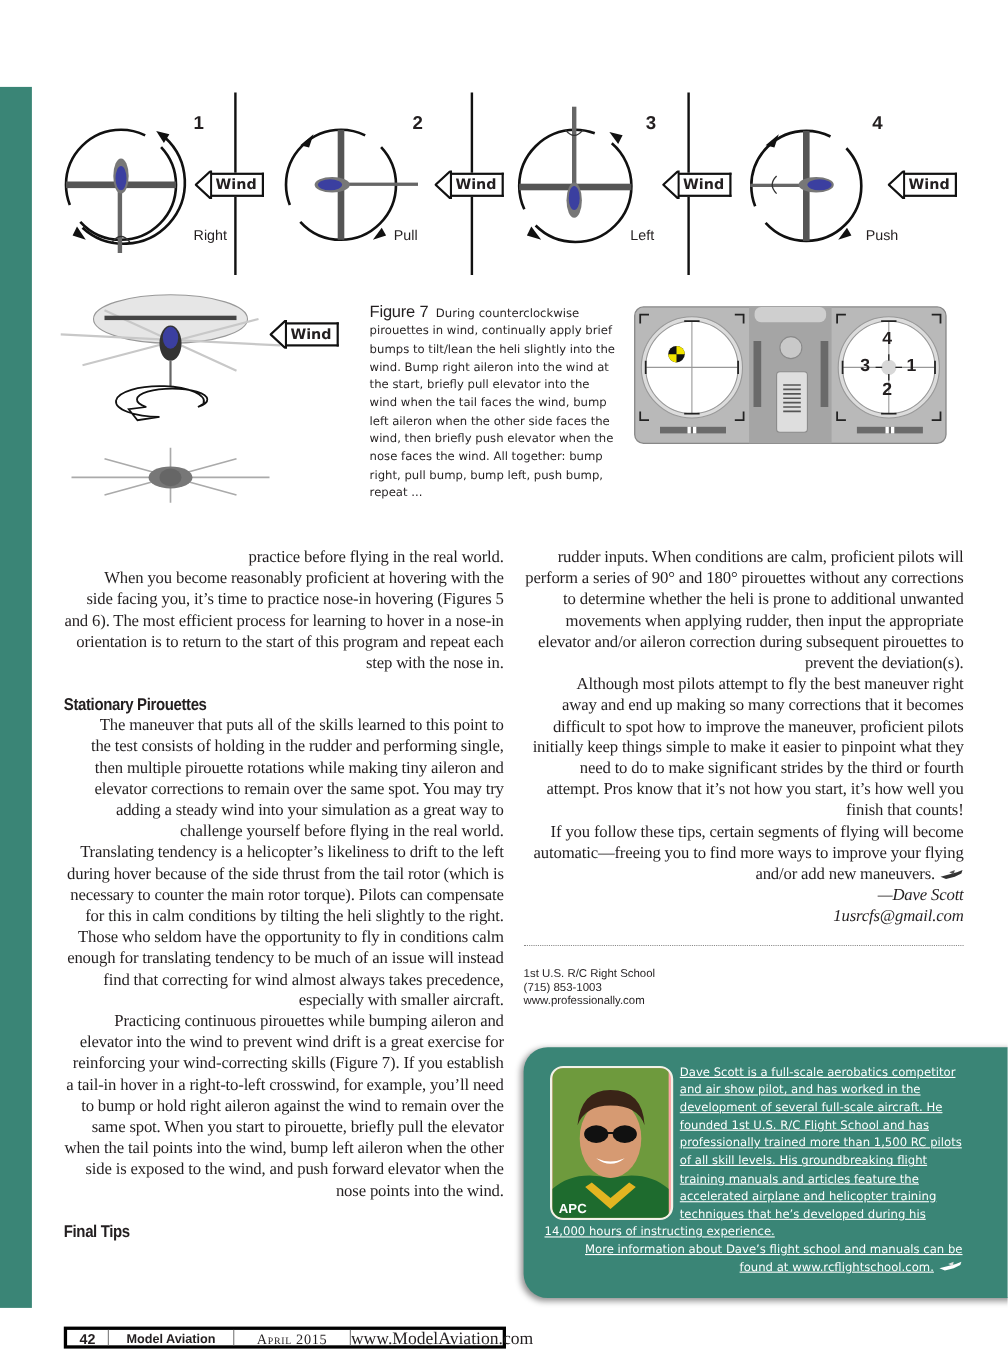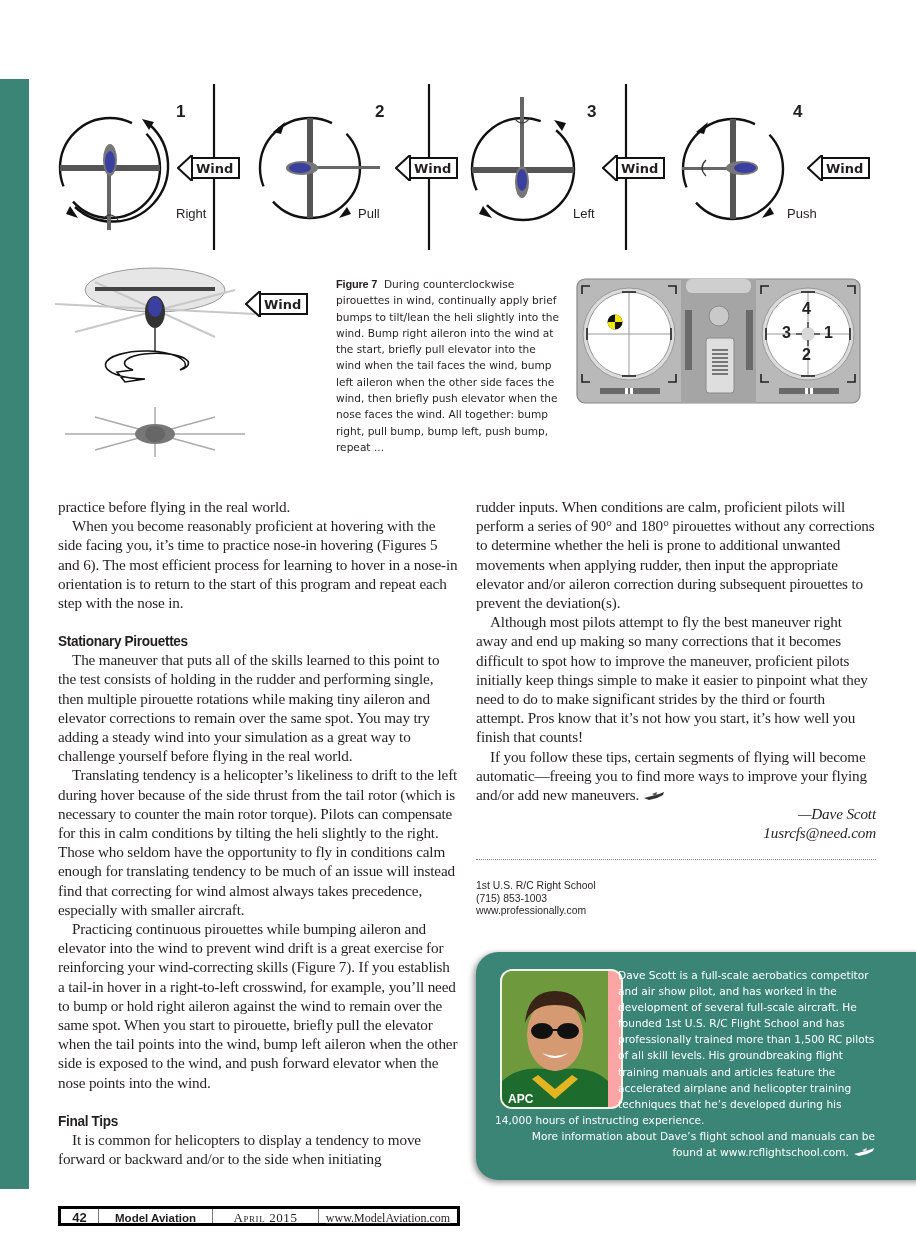--- a/index.html
+++ b/index.html
@@ -13,51 +13,51 @@
   .panel { position: absolute; top: 0; width: 205px; height: 170px; }
   .panel svg { position: absolute; left: 0; top: 0; }
   .panel-num { position: absolute; top: 20px; font-family: "Liberation Sans", sans-serif; font-weight: bold; font-size: 17px; }
   .panel-label { position: absolute; top: 124px; font-family: "Liberation Sans", sans-serif; font-size: 13px; }
   .wind-tag { position: absolute; top: 75px; height: 22px; padding: 0 5px 0 4px; font-family: "DejaVu Sans", sans-serif; font-weight: bold; font-size: 13px; line-height: 20px; border: 2px solid #111; border-left: none; background: #fff; }
 
   
   .fig7-left { position: absolute; left: 55px; top: 262px; width: 270px; height: 200px; }
   .fig7-wind { position: absolute; left: 260px; top: 293px; height: 22px; padding: 0 5px 0 4px; font-family: "DejaVu Sans", sans-serif; font-weight: bold; font-size: 13px; line-height: 20px; border: 2px solid #111; border-left: none; background: #fff; }
   .fig7-caption { position: absolute; left: 336px; top: 276px; width: 228px; font-family: "DejaVu Sans", sans-serif; font-size: 10.6px; line-height: 16.3px; color: #231f20; }
-  .fig7-caption .figlabel { font-family: "Liberation Sans", sans-serif; font-weight: bold; font-size: 11px; letter-spacing: -0.2px; }
+  .fig7-caption .figlabel { font-family: "Liberation Sans", sans-serif; font-weight: normal; font-size: 15px; letter-spacing: -0.2px; }
 
   .tx-panel { position: absolute; left: 576px; top: 278px; width: 285px; height: 126px; }
 
   
   .col { position: absolute; font-size: 15.2px; line-height: 19.2px; letter-spacing: -0.15px; }
   .col-left { left: 58px; top: 497px; width: 400px; }
   .col-right { left: 476px; top: 497px; width: 400px; }
-  .col p { text-indent: 0; }
+  .col p { text-indent: 0; text-align: right; }
   .col p.ind { text-indent: 14px; }
   .col h3 { font-family: "Liberation Sans", sans-serif; font-weight: bold; font-size: 15.5px; letter-spacing: -0.4px; line-height: 19px; margin-top: 19px; transform: scaleX(0.88); transform-origin: left; }
   .sig { text-align: right; font-style: italic; }
 
   .sources { position: absolute; left: 476px; top: 859px; width: 400px; border-top: 1px dotted #888; padding-top: 6px; font-family: "Liberation Sans", sans-serif; font-size: 10.4px; line-height: 12.6px; color: #231f20; }
   .sources .gap { height: 14px; }
 
   
   .bio { position: absolute; left: 476px; top: 952px; width: 460px; height: 228px; background: #3a8576; border-radius: 22px 0 0 22px; box-shadow: -2px 2px 6px rgba(0,0,0,0.45); }
-  .bio-photo { position: absolute; left: 24px; top: 17px; width: 123px; height: 140px; border: 2px solid #f2f2e8; border-radius: 12px; overflow: hidden; background: #fca5a5; }
-  .bio-text { position: absolute; left: 19px; top: 15px; width: 380px; font-family: "DejaVu Sans", sans-serif; font-size: 10.6px; line-height: 16.1px; color: #ffffff; }
+  .bio-photo { position: absolute; left: 24px; top: 17px; width: 112px; height: 140px; border: 2px solid #f2f2e8; border-radius: 12px; overflow: hidden; background: #fca5a5; }
+  .bio-text { position: absolute; left: 19px; top: 15px; width: 380px; font-family: "DejaVu Sans", sans-serif; font-size: 10.6px; line-height: 16.1px; color: #ffffff; text-decoration: underline; }
   .bio-float { float: left; width: 123px; height: 144px; }
   .bio-text .ind { padding-left: 30px; }
 
   
   .footer { position: absolute; left: 58px; top: 1206px; height: 20px; display: flex; border: 3px solid #000000; font-size: 12px; }
   .footer > div { border-right: 1px solid #7a7a7a; line-height: 18px; text-align: center; }
   .footer > div:last-child { border-right: none; }
   .f-page { width: 38px; font-family: "Liberation Sans", sans-serif; font-weight: bold; font-size: 13px; }
   .f-mag { width: 114px; font-family: "Liberation Sans", sans-serif; font-weight: bold; font-size: 11.5px; }
   .f-date { width: 106px; font-family: "Liberation Serif", serif; font-size: 13px; letter-spacing: 0.6px; font-variant: small-caps; }
-  .f-url { width: 138px; font-family: "Liberation Serif", serif; font-size: 12px; text-decoration: underline; }
+  .f-url { width: 138px; font-family: "Liberation Serif", serif; font-size: 16px; }
 
   .plane-icon { display: inline-block; vertical-align: -1px; margin-left: 4px; }
 </style>
 </head>
 <body>
 
 <div class="side-tab"></div>
 
 <div class="fig-strip">
 
@@ -260,32 +260,31 @@
 </div>
 
 <div class="col col-left">
   <p>practice before flying in the real world.</p>
   <p class="ind">When you become reasonably proficient at hovering with the side facing you, it’s time to practice nose-in hovering (Figures 5 and 6). The most efficient process for learning to hover in a nose-in orientation is to return to the start of this program and repeat each step with the nose in.</p>
   <h3>Stationary Pirouettes</h3>
   <p class="ind">The maneuver that puts all of the skills learned to this point to the test consists of holding in the rudder and performing single, then multiple pirouette rotations while making tiny aileron and elevator corrections to remain over the same spot. You may try adding a steady wind into your simulation as a great way to challenge yourself before flying in the real world.</p>
   <p class="ind">Translating tendency is a helicopter’s likeliness to drift to the left during hover because of the side thrust from the tail rotor (which is necessary to counter the main rotor torque). Pilots can compensate for this in calm conditions by tilting the heli slightly to the right. Those who seldom have the opportunity to fly in conditions calm enough for translating tendency to be much of an issue will instead find that correcting for wind almost always takes precedence, especially with smaller aircraft.</p>
   <p class="ind">Practicing continuous pirouettes while bumping aileron and elevator into the wind to prevent wind drift is a great exercise for reinforcing your wind-correcting skills (Figure 7). If you establish a tail-in hover in a right-to-left crosswind, for example, you’ll need to bump or hold right aileron against the wind to remain over the same spot. When you start to pirouette, briefly pull the elevator when the tail points into the wind, bump left aileron when the other side is exposed to the wind, and push forward elevator when the nose points into the wind.</p>
   <h3>Final Tips</h3>
-  <p class="ind">It is common for helicopters to display a tendency to move forward or backward and/or to the side when initiating</p>
 </div>
 
 <div class="col col-right">
   <p>rudder inputs. When conditions are calm, proficient pilots will perform a series of 90° and 180° pirouettes without any corrections to determine whether the heli is prone to additional unwanted movements when applying rudder, then input the appropriate elevator and/or aileron correction during subsequent pirouettes to prevent the deviation(s).</p>
   <p class="ind">Although most pilots attempt to fly the best maneuver right away and end up making so many corrections that it becomes difficult to spot how to improve the maneuver, proficient pilots initially keep things simple to make it easier to pinpoint what they need to do to make significant strides by the third or fourth attempt. Pros know that it’s not how you start, it’s how well you finish that counts!</p>
   <p class="ind"><span>If you follow these tips, certain segments of flying will become automatic—freeing you to find more ways to improve your flying and/or add new maneuvers.</span><svg class="plane-icon" width="22" height="10" viewBox="0 0 22 10">
         <path d="M1 7 L16 3 L21 1 L20 4 L14 7 L6 9 Z" fill="#333"></path>
         <path d="M9 3 L14 1 L13 5 Z" fill="#555"></path>
       </svg></p>
   <p class="sig">—Dave Scott</p>
-  <p class="sig">1usrcfs@need.com</p>
+  <p class="sig">1usrcfs@gmail.com</p>
 </div>
 
 <div class="sources">
   <div class="gap"></div>
   <div>1st U.S. R/C Right School</div>
   <div>(715) 853-1003</div>
   <div>www.professionally.com</div>
 </div>
 
 <div class="bio">

